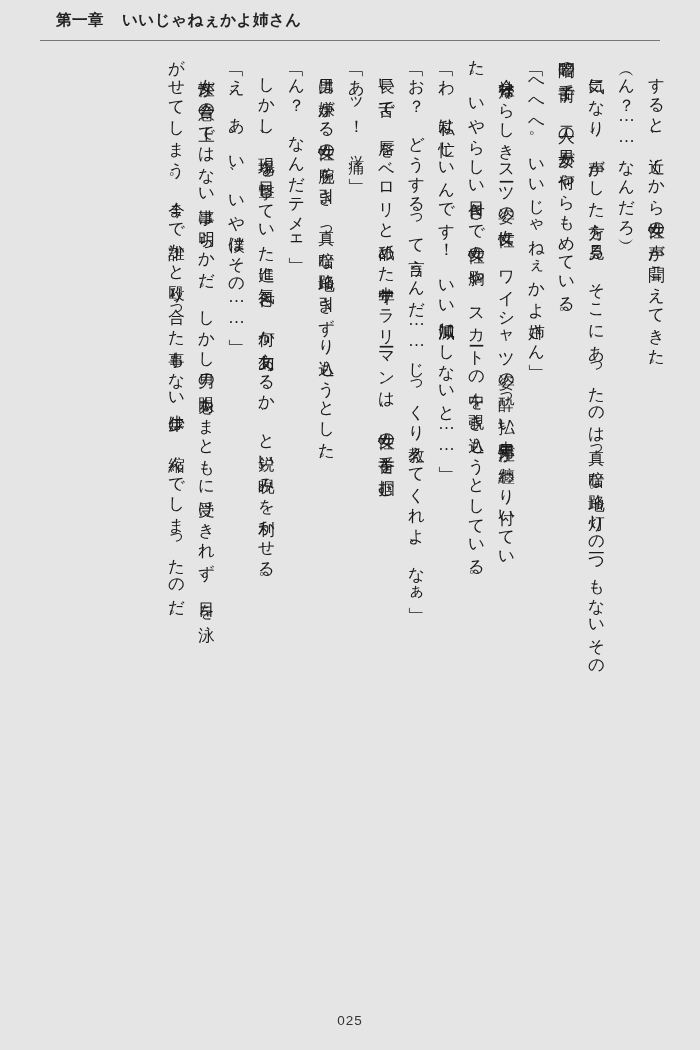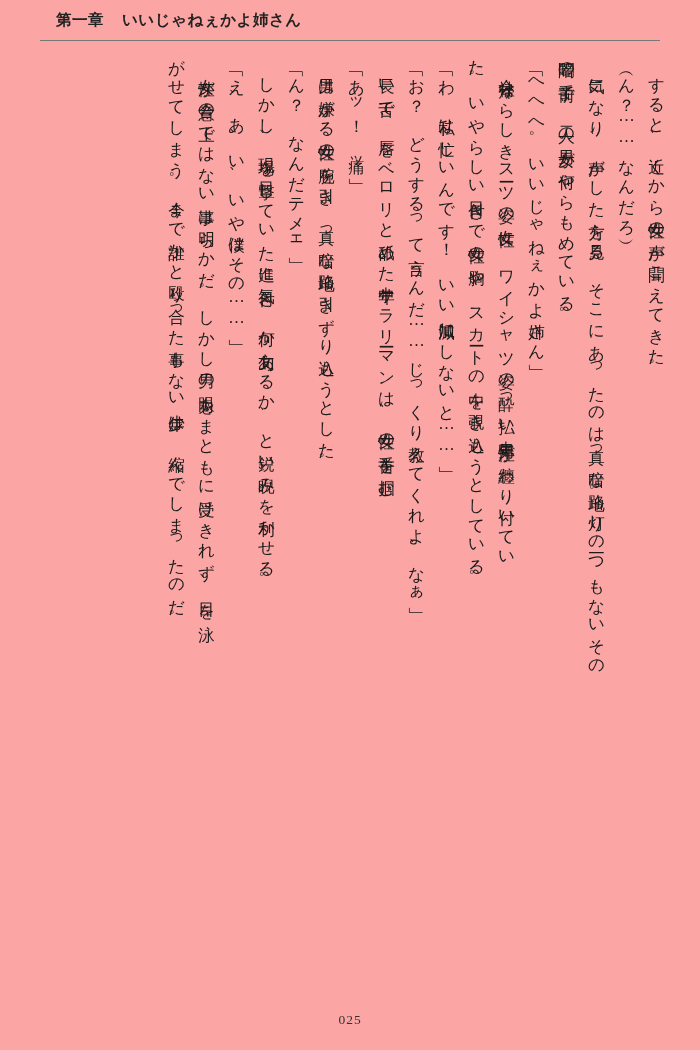--- a/index.html
+++ b/index.html
@@ -13,21 +13,21 @@
     font-family: "Liberation Serif", "DejaVu Serif", serif;
     color: #1a1a1a;
     position: relative;
     overflow: hidden;
   }
   .page {
     position: absolute;
     inset: 0;
     width: 700px;
     height: 1050px;
-    background: #fca5a5;
+    background: #e5e5e5;
   }
   
   .header {
     position: absolute;
     top: 10px;
     left: 40px;
     right: 40px;
     height: 32px;
   }
   .header-line {
@@ -79,21 +79,21 @@
   }
   .footer {
     position: absolute;
     bottom: 22px;
     left: 0;
     right: 0;
     text-align: center;
     font-size: 13.5px;
     letter-spacing: 1px;
     color: #333;
-    font-family: Liberation Serif, serif;
+    font-family: Liberation Sans, sans-serif;
   }
 </style>
 </head>
 <body>
 
 <div class="page">
 
   <div class="header">
     <div class="header-line">
       <span>第一章</span>

